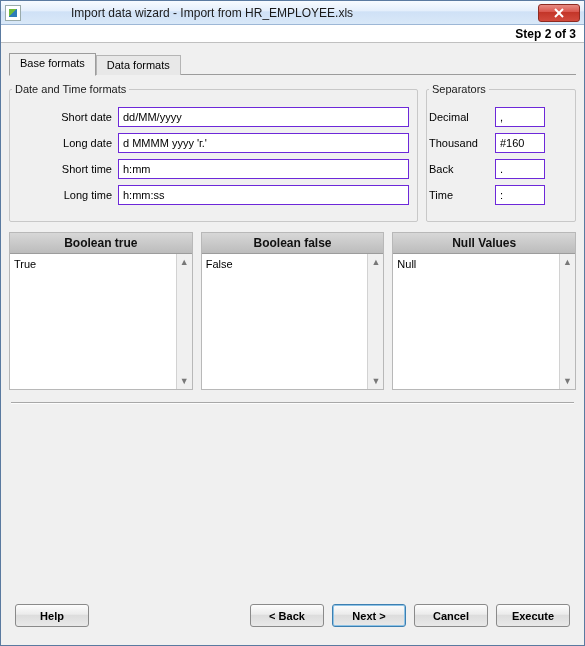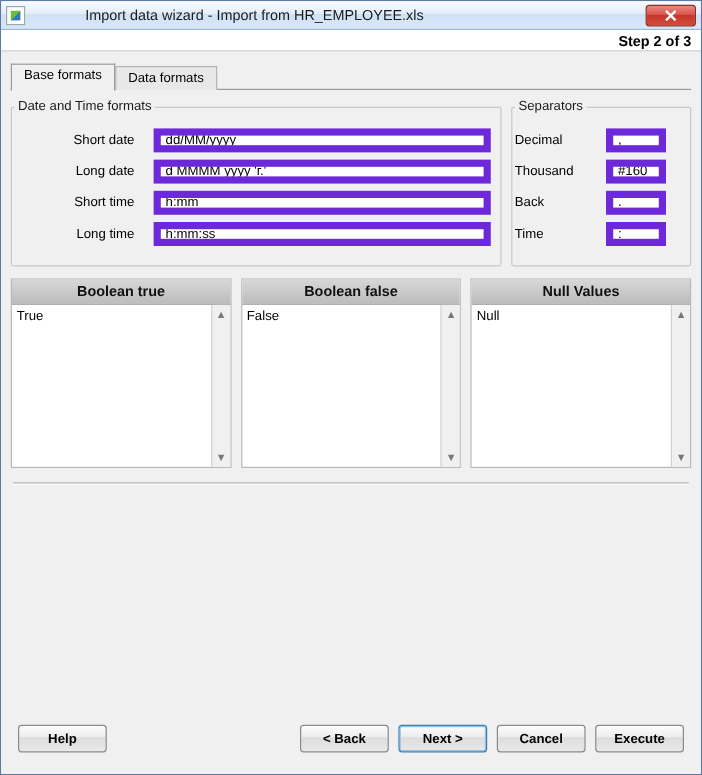--- a/index.html
+++ b/index.html
@@ -130,34 +130,34 @@
     color: #1a1a1a;
     padding: 0 3px;
   }
   .dt-group { flex: 1; }
   .sep-group { width: 150px; }
 
   .formrow {
     display: flex;
     align-items: center;
     margin: 6px 0;
-    gap: 16px;
+    gap: 6px;
   }
   .formrow label.fld {
     width: 100px;
     text-align: right;
     color: #000;
     font-size: 11px;
   }
   .sep-group .formrow label.fld { width: 60px; text-align: left; }
   .textbox {
     flex: 1;
     min-width: 0;
     height: 20px;
-    border: 6px solid #6d28d9;
+    border: 1px solid #6d28d9;
     background: #fff;
     padding: 2px 4px;
     font-family: inherit;
     font-size: 11px;
     color: #000;
   }
   .textbox.small { width: 50px; flex: 0 0 50px; }
 
   .lists-row {
     display: flex;

